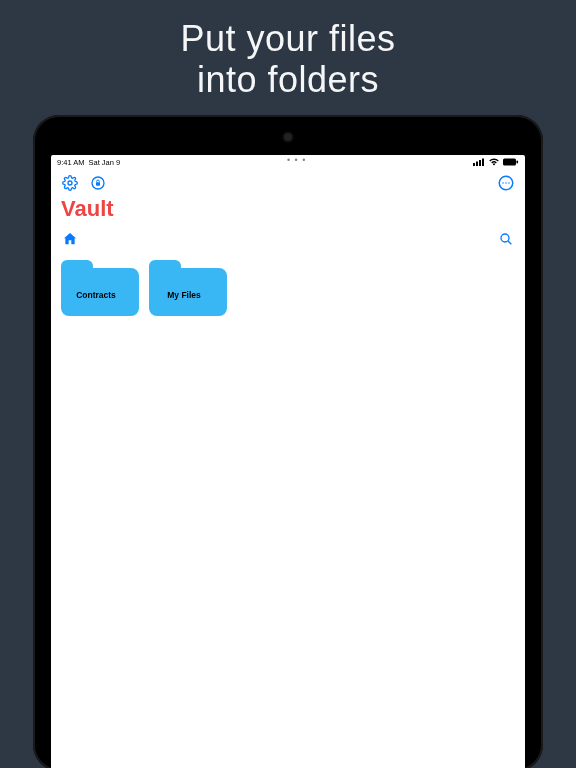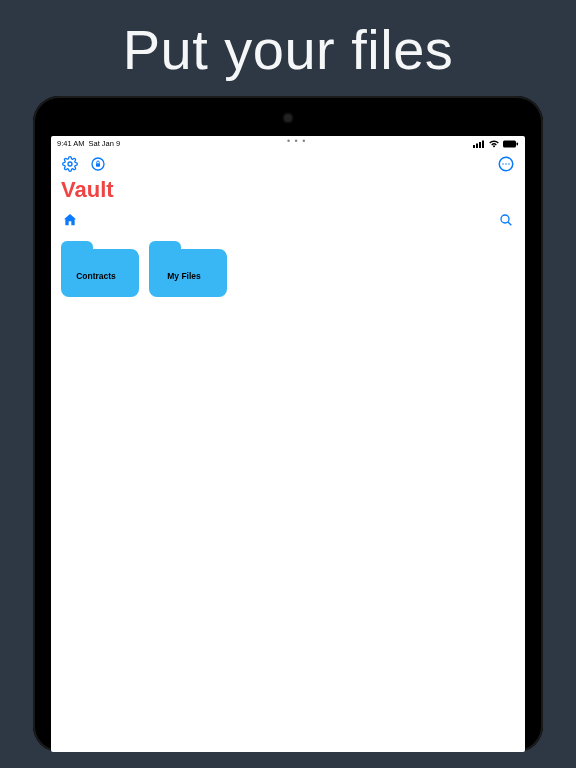--- a/index.html
+++ b/index.html
@@ -4,21 +4,21 @@
 <style>
   * { box-sizing: border-box; margin: 0; padding: 0; }
   html, body { width: 576px; height: 768px; overflow: hidden; }
   body {
     background: #2e3844;
     font-family: -apple-system, "Helvetica Neue", Arial, sans-serif;
   }
   .promo {
     text-align: center;
     color: #f5f6f7;
-    font-size: 56px;
+    font-size: 36px;
     font-weight: 300;
     line-height: 1.15;
     padding: 18px 0 14px;
     letter-spacing: 0.5px;
   }
   .tablet-frame {
     width: 510px;
     margin: 0 auto;
     background: #000;
     border-radius: 26px;
@@ -101,20 +101,21 @@
     font-weight:600;
     color:#000;
     z-index:2;
   }
 </style>
 </head>
 <body>
 
 <div class="promo">
   <div>Put your files</div>
+  <div>into folders</div>
 </div>
 
 <div class="tablet-frame">
   <div class="camera"></div>
   <div class="screen">
 
     <div class="status-bar">
       <div class="status-left">
         <span>9:41 AM</span>
         <span>Sat Jan 9</span>

